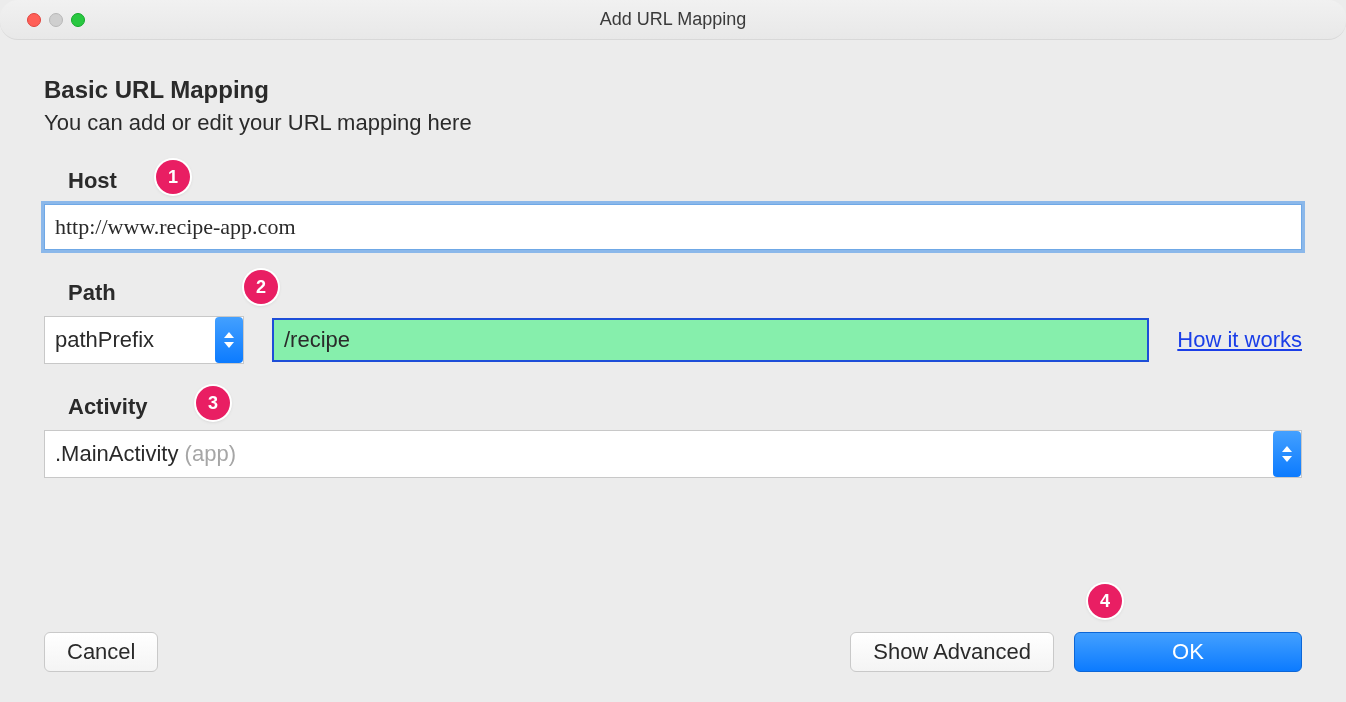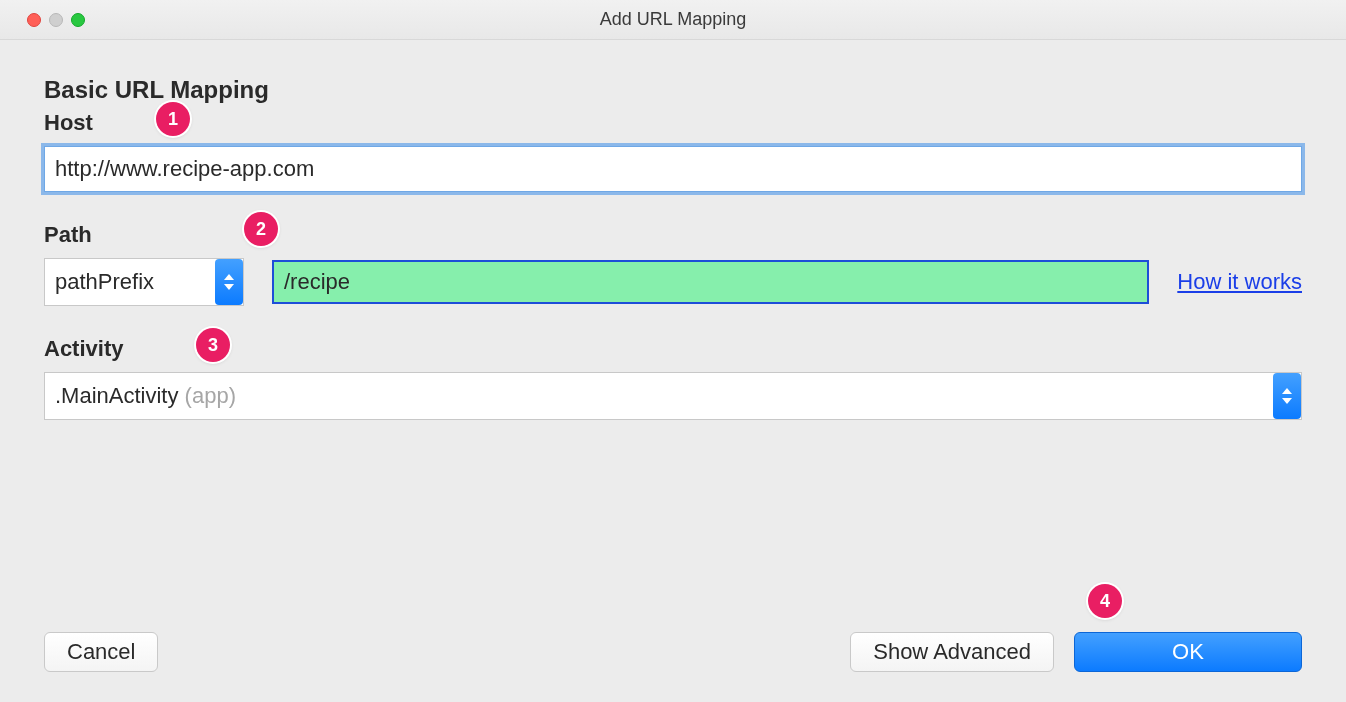--- a/index.html
+++ b/index.html
@@ -11,20 +11,21 @@
       overflow: hidden;
     }
     .titlebar {
       height: 40px;
       display: flex;
       align-items: center;
       padding: 0 27px;
       position: relative;
       border-bottom: 1px solid #d8d8d8;
       background: linear-gradient(#f1f1f1, #e8e8e8);
+      border-radius: 18px;
     }
     .traffic-lights {
       display: flex;
       gap: 8px;
       align-items: center;
     }
     .dot {
       width: 14px;
       height: 14px;
       border-radius: 50%;
@@ -59,30 +60,31 @@
       font-weight: 400;
       margin-bottom: 32px;
     }
     .field-block { margin-bottom: 30px; position: relative; }
     .field-label {
       font-size: 22px;
       font-weight: 700;
       color: #2a2a2a;
       margin-bottom: 10px;
       display: inline-block;
+      margin-left: 24px;
     }
     .text-input {
       width: 100%;
       height: 46px;
       font-size: 22px;
       padding: 4px 10px;
       border: 1px solid #c8c8c8;
       background: #fff;
       color: #2a2a2a;
-      font-family: Liberation Sans, sans-serif;
+      font-family: Liberation Serif, serif;
     }
     .text-input.focused {
       outline: 3px solid #8bb8ea;
       border-color: #6fa8e6;
     }
     .path-row {
       display: flex;
       align-items: center;
       gap: 28px;
     }
@@ -178,20 +180,21 @@
   <div class="traffic-lights">
     <div class="dot red"></div>
     <div class="dot yellow"></div>
     <div class="dot green"></div>
   </div>
   <div class="title">Add URL Mapping</div>
 </div>
 
 <div class="content">
   <div class="section-title">Basic URL Mapping</div>
+  <div class="section-sub">You can add or edit your URL mapping here</div>
 
   <div class="field-block">
     <span class="field-label">Host</span>
     <span class="number-callout" style="top:-8px; left:112px;">1</span>
     <input class="text-input focused" type="text" value="http://www.recipe-app.com" style="">
   </div>
 
   <div class="field-block">
     <span class="field-label">Path</span>
     <span class="number-callout" style="top:-10px; left:200px;">2</span>

